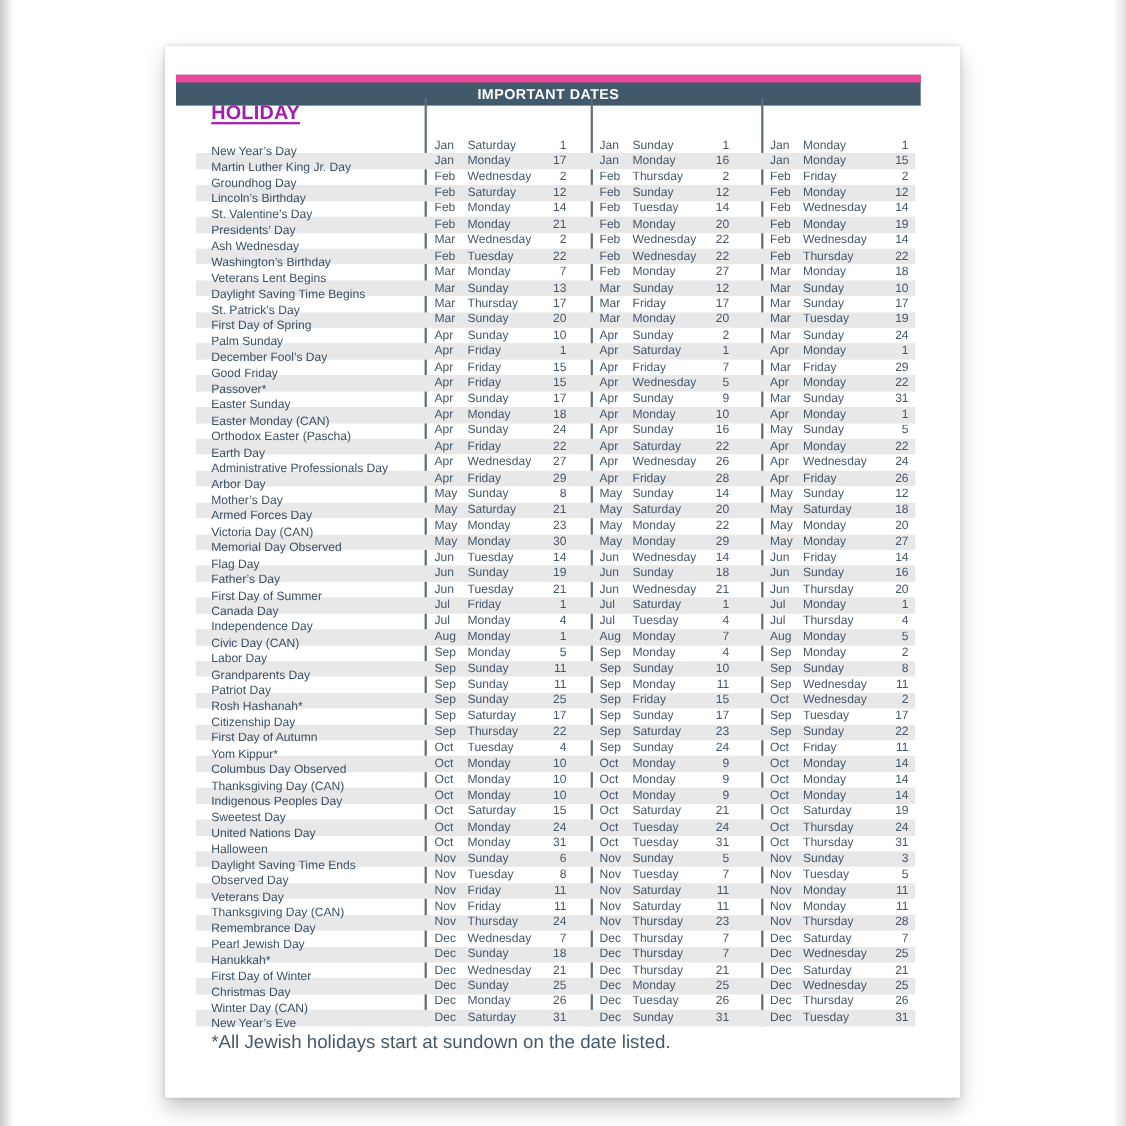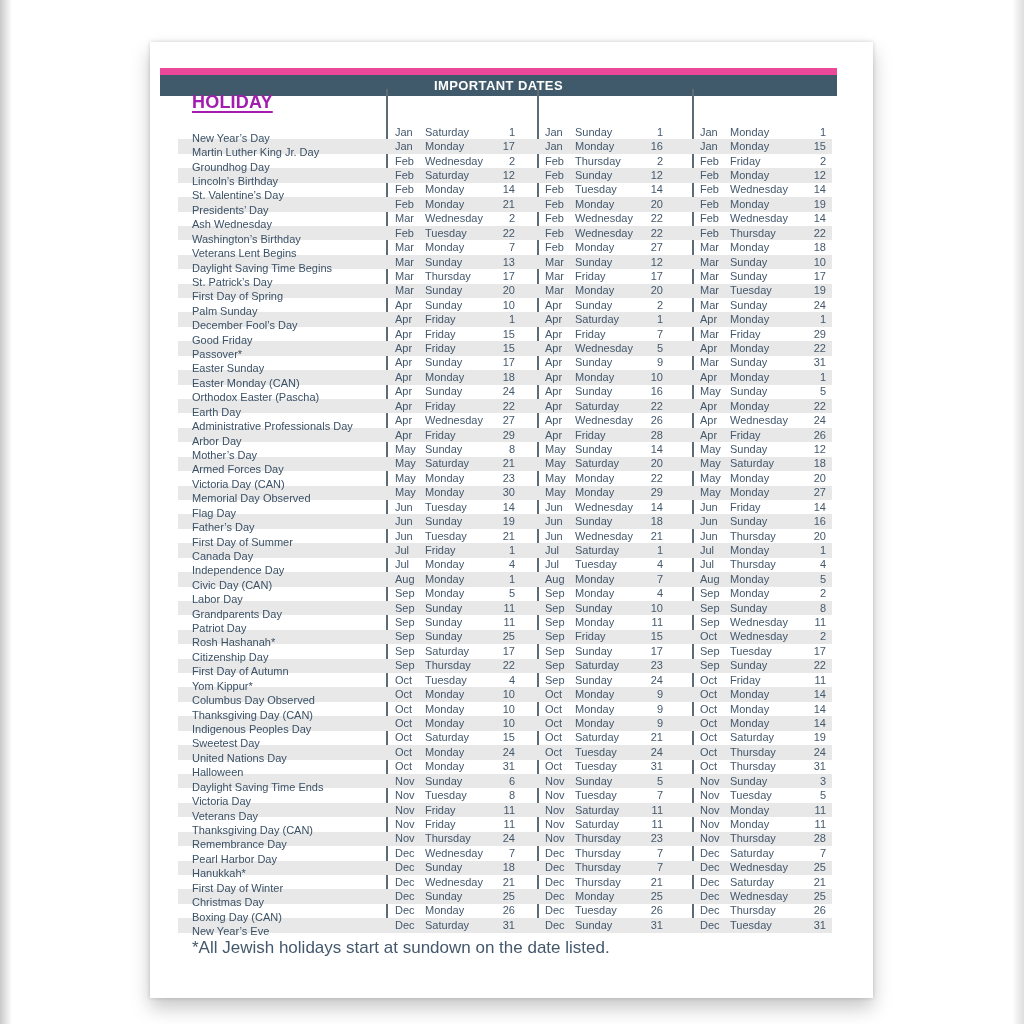--- a/index.html
+++ b/index.html
@@ -889,21 +889,21 @@
           <span class="wd">Sunday</span>
           <span class="num">5</span>
         </div>
         <div class="cell date c3">
           <span class="mon">Nov</span>
           <span class="wd">Sunday</span>
           <span class="num">3</span>
         </div>
       </div>
       <div class="row">
-        <div class="cell name">Victoria Day</div>
+        <div class="cell name">Observed Day</div>
         <div class="cell date c1">
           <span class="mon">Nov</span>
           <span class="wd">Tuesday</span>
           <span class="num">8</span>
         </div>
         <div class="cell date c2">
           <span class="mon">Nov</span>
           <span class="wd">Tuesday</span>
           <span class="num">7</span>
         </div>
@@ -961,21 +961,21 @@
           <span class="wd">Thursday</span>
           <span class="num">23</span>
         </div>
         <div class="cell date c3">
           <span class="mon">Nov</span>
           <span class="wd">Thursday</span>
           <span class="num">28</span>
         </div>
       </div>
       <div class="row">
-        <div class="cell name">Pearl Harbor Day</div>
+        <div class="cell name">Pearl Jewish Day</div>
         <div class="cell date c1">
           <span class="mon">Dec</span>
           <span class="wd">Wednesday</span>
           <span class="num">7</span>
         </div>
         <div class="cell date c2">
           <span class="mon">Dec</span>
           <span class="wd">Thursday</span>
           <span class="num">7</span>
         </div>
@@ -1033,21 +1033,21 @@
           <span class="wd">Monday</span>
           <span class="num">25</span>
         </div>
         <div class="cell date c3">
           <span class="mon">Dec</span>
           <span class="wd">Wednesday</span>
           <span class="num">25</span>
         </div>
       </div>
       <div class="row">
-        <div class="cell name">Boxing Day (CAN)</div>
+        <div class="cell name">Winter Day (CAN)</div>
         <div class="cell date c1">
           <span class="mon">Dec</span>
           <span class="wd">Monday</span>
           <span class="num">26</span>
         </div>
         <div class="cell date c2">
           <span class="mon">Dec</span>
           <span class="wd">Tuesday</span>
           <span class="num">26</span>
         </div>

